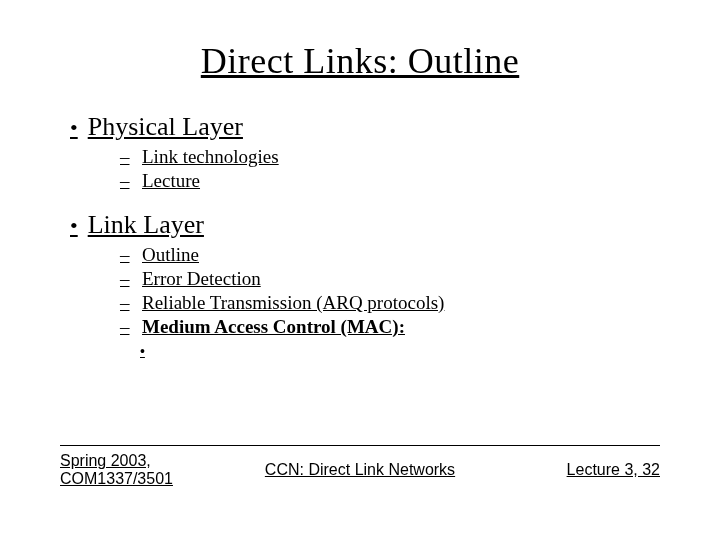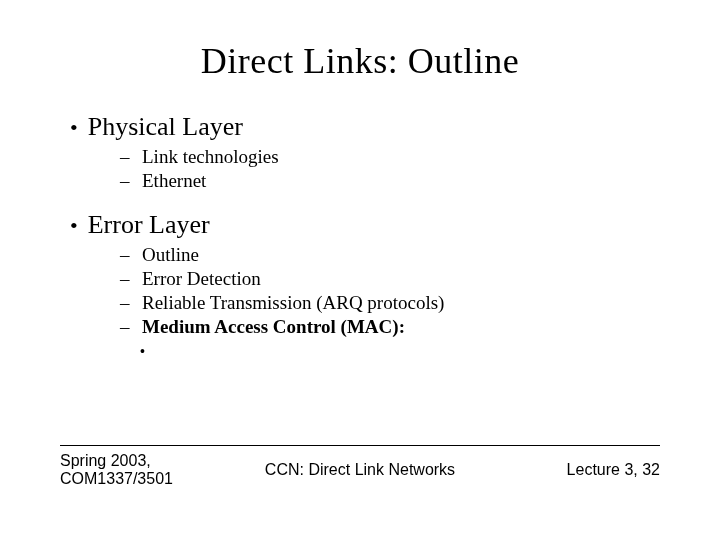--- a/index.html
+++ b/index.html
@@ -17,20 +17,21 @@
       overflow: hidden;
       position: relative;
     }
 
     .slide {
       width: 720px;
       height: 508px;
       padding: 30px 60px 20px 60px;
       display: flex;
       flex-direction: column;
+      text-decoration: underline;
     }
 
     .title {
       font-size: 36px;
       font-weight: normal;
       text-align: center;
       margin-bottom: 30px;
       margin-top: 10px;
       letter-spacing: 0.5px;
     }
@@ -136,29 +137,29 @@
         <span class="bullet-dot">•</span>
         <span>Physical Layer</span>
       </div>
       <div class="sub-items">
         <div class="sub-item">
           <span class="dash">–</span>
           <span>Link technologies</span>
         </div>
         <div class="sub-item">
           <span class="dash">–</span>
-          <span>Ethernet</span>
+          <span>Lecture</span>
         </div>
       </div>
     </div>
 
     <div class="bullet-item">
       <div class="bullet-main">
         <span class="bullet-dot">•</span>
-        <span>Error Layer</span>
+        <span>Link Layer</span>
       </div>
       <div class="sub-items">
         <div class="sub-item">
           <span class="dash">–</span>
           <span>Outline</span>
         </div>
         <div class="sub-item">
           <span class="dash">–</span>
           <span>Error Detection</span>
         </div>

